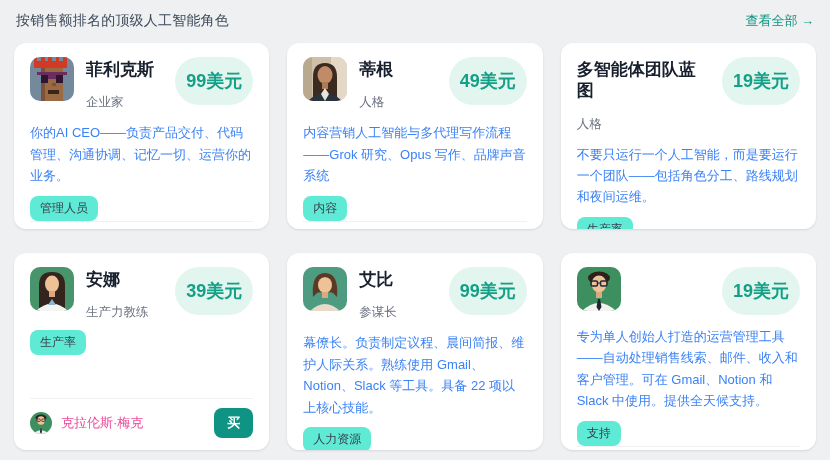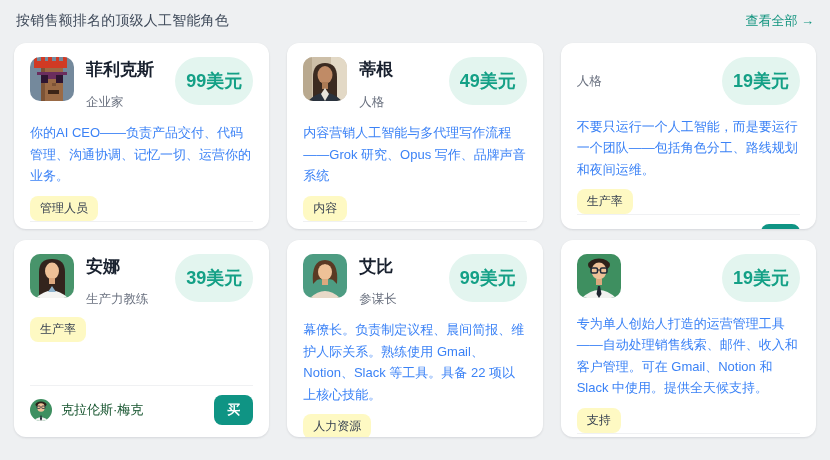--- a/index.html
+++ b/index.html
@@ -10,21 +10,21 @@
     color:#1f2937;
   }
   .wrap { padding:12px 14px 0 14px; }
   .topbar { display:flex; align-items:center; justify-content:space-between; padding:0 2px 13px 2px; }
   .topbar h2 { font-size:14px; font-weight:500; color:#3f4a5a; letter-spacing:.2px; }
   .view-all { font-size:13px; font-weight:400; color:#12947f; text-decoration:none; cursor:pointer; }
   .grid {
     display:grid;
     grid-template-columns:repeat(3,1fr);
     grid-template-rows:186px 197px;
-    gap:11px 18px;
+    gap:24px 18px;
   }
   .card {
     background:#ffffff;
     border-radius:12px;
     padding:14px 16px 12px 16px;
     display:flex; flex-direction:column;
     box-shadow:0 1px 2px rgba(16,24,40,.05), 0 1px 3px rgba(16,24,40,.06);
     overflow:hidden;
   }
   .card-head { display:flex; align-items:flex-start; gap:12px; }
@@ -37,27 +37,27 @@
   .agent-role { font-size:12.5px; color:#6b7280; margin-top:14px; }
   .price-pill {
     margin-left:auto; flex-shrink:0;
     background:#e3f5ef; color:#14a086;
     font-size:18px; font-weight:700;
     padding:12px 11px; border-radius:999px;
   }
   .desc { margin-top:11px; font-size:13px; line-height:1.65; color:#3b82f6; }
   .tag {
     margin-top:9px; align-self:flex-start;
-    background:#fef9c3; color:#374151;
+    background:#5eead4; color:#374151;
     font-size:12px; padding:4px 10px; border-radius:8px;
   }
   .card-foot { margin-top:auto; border-top:1px solid #f0f1f3; padding-top:9px; display:flex; align-items:center; gap:9px; }
   .mini-avatar { width:22px; height:22px; border-radius:50%; overflow:hidden; flex-shrink:0; }
   .mini-avatar svg { display:block; width:100%; height:100%; }
-  .author-name { font-size:13px; color:#14532d; }
+  .author-name { font-size:13px; color:#ec4899; }
   .buy-btn {
     margin-left:auto; border:none; cursor:pointer;
     background:#0f9484; color:#ffffff;
     font-size:13px; font-weight:600;
     padding:6px 13px; border-radius:8px;
     font-family:inherit;
   }
   .badge-b { width:22px; text-align:center; font-size:19px; font-weight:800; color:#e8491f; line-height:22px; flex-shrink:0; }
 </style>
 </head>
@@ -149,20 +149,21 @@
           </svg>
         </div>
         <span class="author-name">菲利克斯·克拉夫特</span>
         <button class="buy-btn">买</button>
       </div>
     </article>
 
     <article class="card">
       <div class="card-head">
         <div class="name-block">
+          <div class="agent-name">多智能体团队蓝图</div>
           <div class="agent-role">人格</div>
         </div>
         <div class="price-pill">19美元</div>
       </div>
       <p class="desc">不要只运行一个人工智能，而是要运行一个团队——包括角色分工、路线规划和夜间运维。</p>
       <span class="tag">生产率</span>
       <div class="card-foot">
         <span class="badge-b">B</span>
         <span class="author-name">布莱恩·瓦格纳</span>
         <button class="buy-btn">买</button>

